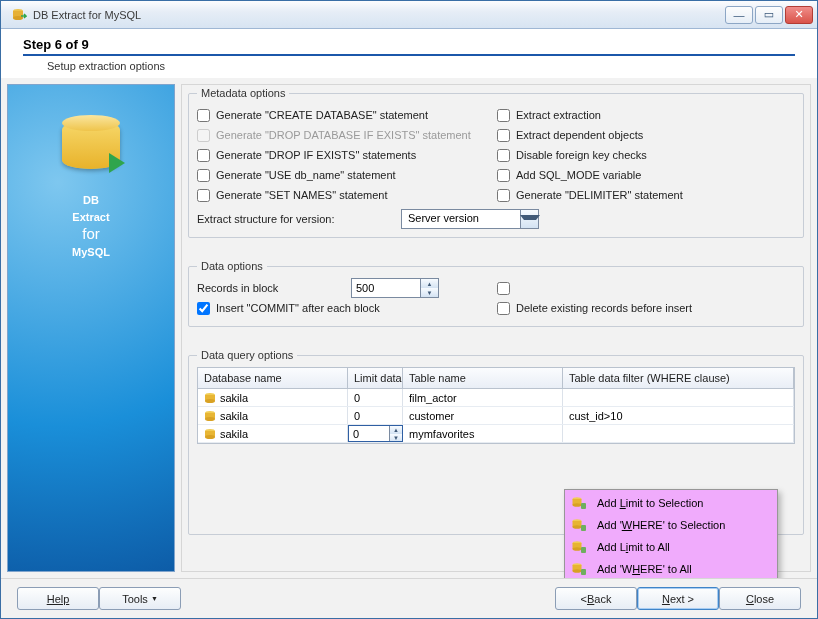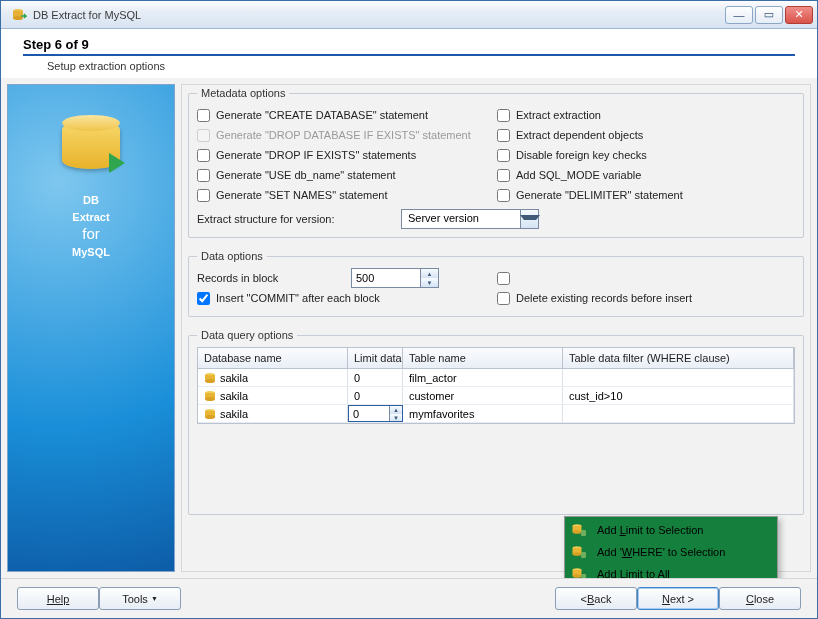--- a/index.html
+++ b/index.html
@@ -24,21 +24,21 @@
 .sidebar { width: 168px; background: radial-gradient(circle at 30% 20%, #7ec7ef, #1a8fd9 60%, #0d5ca7); border: 1px solid #80a4cc; display:flex; flex-direction:column; align-items:center; padding-top: 28px; color:#fff; }
 .sidebar .logo { width: 64px; height: 64px; margin-bottom: 14px; position:relative; }
 .sidebar .logo .cyl { width:58px; height:48px; background: linear-gradient(#f7d86a,#e8b22a); border-radius: 50% / 18%; position:absolute; top:8px; left:3px; box-shadow: 0 2px 4px rgba(0,0,0,.3); }
 .sidebar .logo .cyl::before { content:''; position:absolute; top:-6px; left:0; width:58px; height:16px; background: linear-gradient(#fae69f,#efc44b); border-radius:50%; }
 .sidebar .logo .arrow { position:absolute; right:-2px; bottom:4px; width:0; height:0; border-top:10px solid transparent; border-bottom:10px solid transparent; border-left:16px solid #2fa54d; }
 .sidebar .brand { text-align:center; font-size:14px; font-weight:bold; line-height:1.2; }
 .sidebar .brand .for { font-size:15px; font-weight:normal; }
 
 .main { flex:1; background:#f2f2f2; border:1px solid #d6d6d6; padding: 2px 6px 6px 6px; overflow: visible; position:relative; }
 
-fieldset { border: 1px solid #c7cdd6; border-radius:2px; margin-bottom: 12px; padding: 6px 8px 8px 8px; background:#f2f2f2; }
+fieldset { border: 1px solid #c7cdd6; border-radius:2px; margin-bottom: 22px; padding: 6px 8px 8px 8px; background:#f2f2f2; }
 fieldset legend { color:#333; padding: 0 4px; font-size:11px; }
 
 .row { display:flex; align-items:center; height: 20px; }
 .cols { display:flex; }
 .colA { width: 300px; }
 .colB { flex:1; }
 
 .cb { display:flex; align-items:center; gap:6px; color:#222; }
 .cb input { width:13px; height:13px; }
 .cb.disabled { color:#9a9a9a; }
@@ -63,21 +63,21 @@
 .c-lim { width:55px; }
 .c-tbl { width:160px; }
 .c-where { flex:1; }
 .dbicon { width:12px; height:12px; display:inline-flex; }
 .dbicon svg { width:12px; height:12px; }
 
 .editcell { border:1px solid #2f5fa3; background:#fff; padding:0; }
 .editcell .numfield { border:0; width:100%; height:16px; }
 .editcell .numfield input { width:100%; }
 
-.context-menu { position:absolute; left:382px; top:431px; background:#15803d; border:1px solid #979797; box-shadow: 3px 3px 6px rgba(0,0,0,.25); padding:2px; width:214px; z-index:10; }
+.context-menu { position:absolute; left:382px; top:404px; background:#f0abfc; border:1px solid #979797; box-shadow: 3px 3px 6px rgba(0,0,0,.25); padding:2px; width:214px; z-index:10; }
 .context-menu .mi { display:flex; align-items:center; height:22px; gap:8px; padding: 0 6px 0 2px; }
 .context-menu .mi .mico { width:20px; height:20px; display:flex; align-items:center; justify-content:center; border:1px solid transparent; }
 .context-menu .mi .txt u { text-decoration:underline; }
 
 .footer { height: 40px; background:#f2f2f2; border-top:1px solid #d6d6d6; display:flex; align-items:center; padding: 0 16px; }
 .footer .spacer { flex:1; }
 .btn { height:23px; min-width:82px; padding:0 12px; border:1px solid #8b9db5; background:linear-gradient(#fdfefe,#e7edf5); border-radius:3px; color:#222; display:flex; align-items:center; justify-content:center; cursor:default; }
 .btn.primary { border-color:#3f84c8; box-shadow: 0 0 0 1px #a8cdf2 inset; }
 .btn u { text-decoration: underline; }
 

